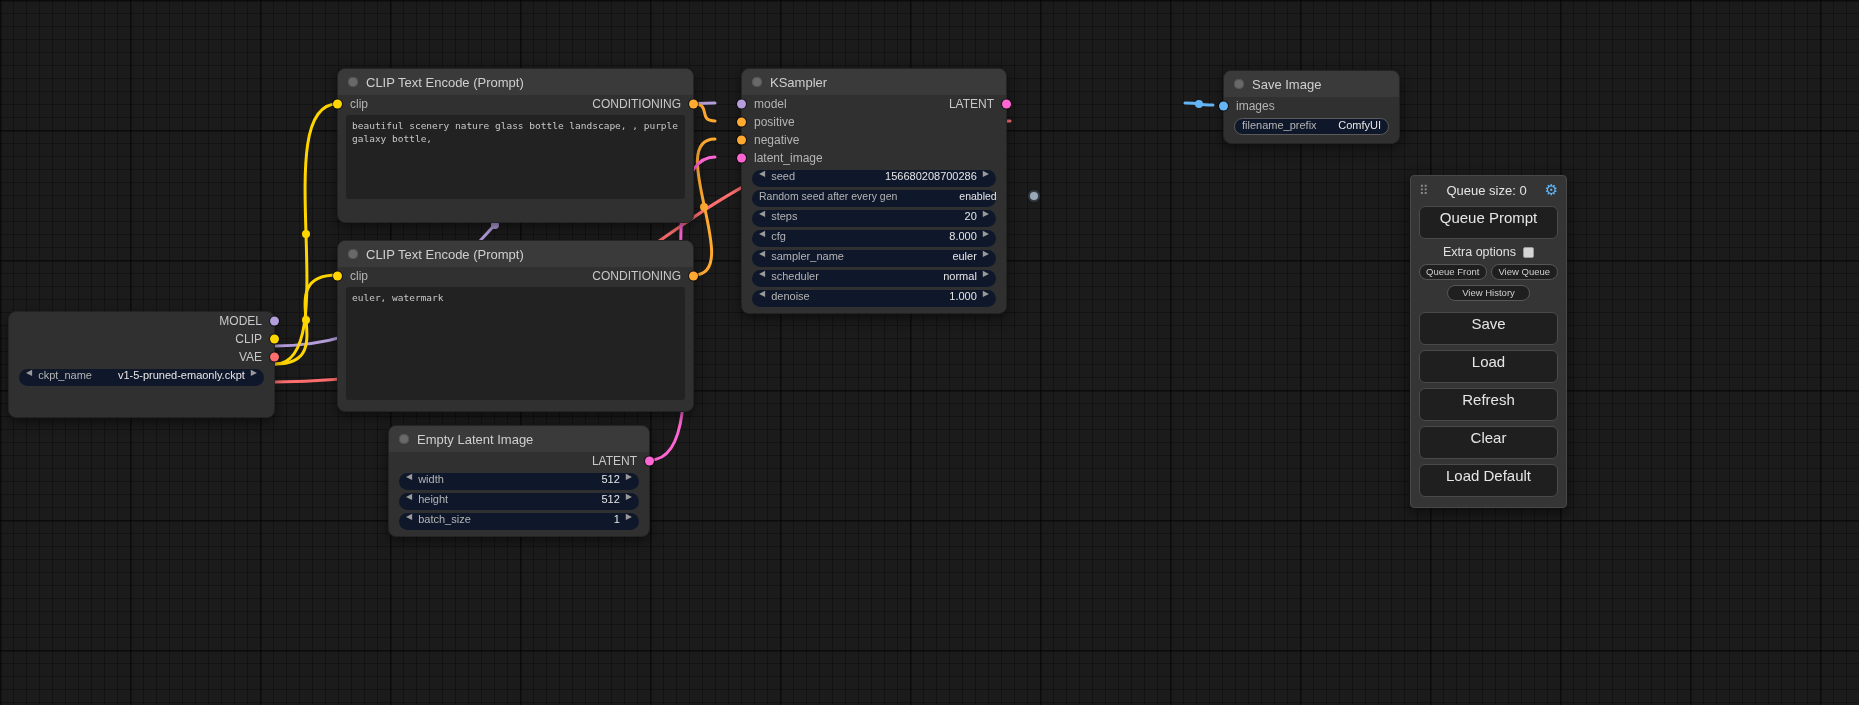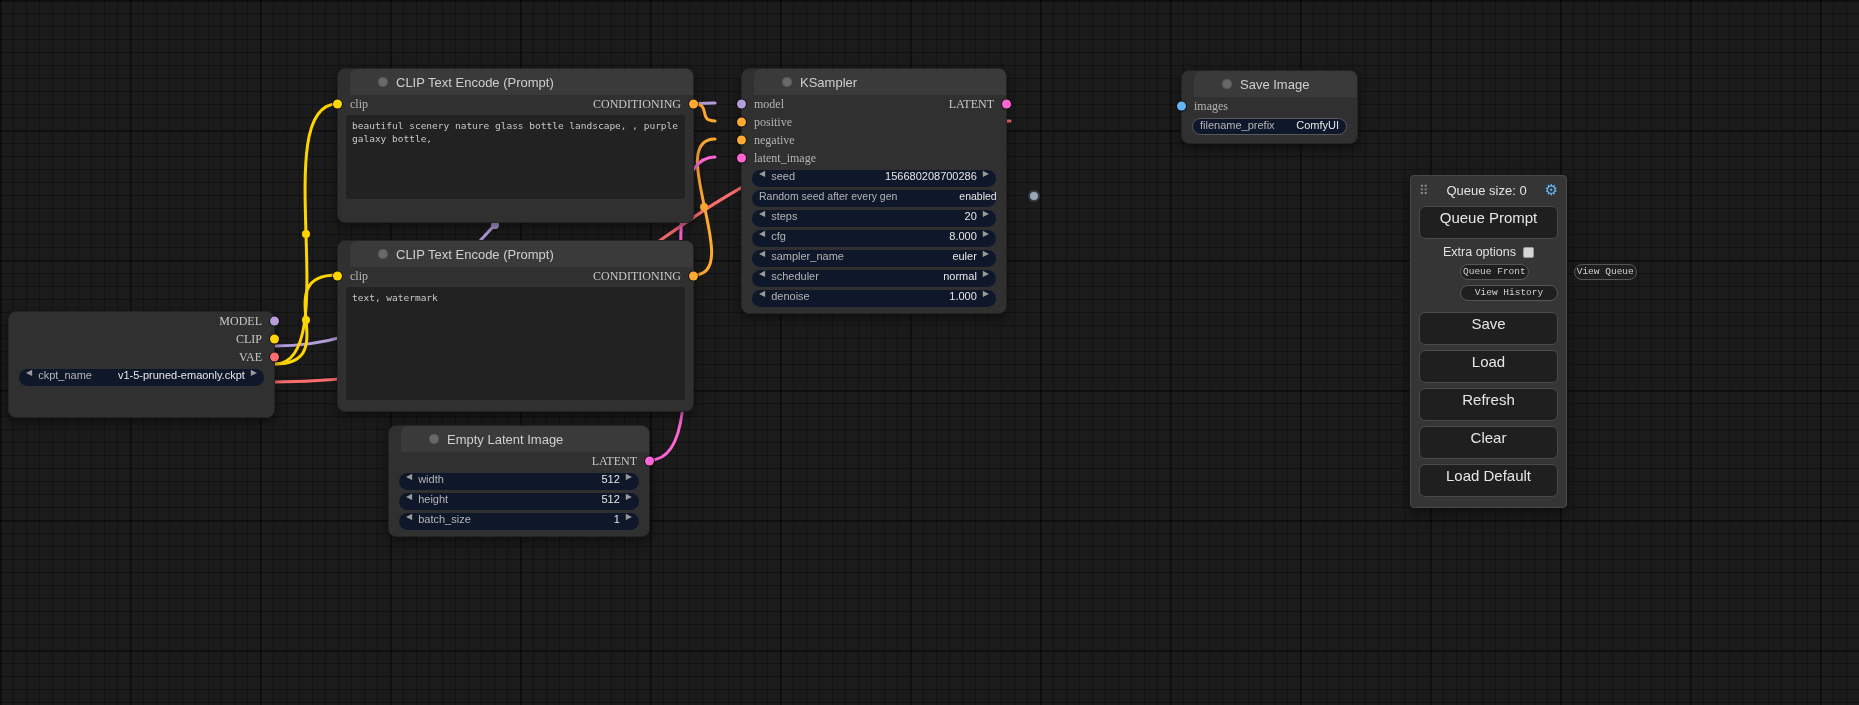--- a/index.html
+++ b/index.html
@@ -27,26 +27,26 @@
   .w-image  { stroke: #64B5F6; }
 
   .node {
     position: absolute; z-index: 2;
     background: #303030; border: 1px solid #242424; border-radius: 8px;
     box-shadow: 0 4px 12px rgba(0,0,0,0.5);
     color: #b0b0b0;
   }
   .node-title {
     height: 26px; background: #3a3a3a; border-radius: 7px 7px 0 0;
-    display: flex; align-items: center; gap: 8px; padding: 0 28px;
-    font-size: 13px; color: #cfcfcf; white-space: nowrap; margin-left: 12px;
+    display: flex; align-items: center; gap: 8px; padding: 0 10px;
+    font-size: 13px; color: #cfcfcf; white-space: nowrap;
   }
   .title-dot { width: 10px; height: 10px; border-radius: 50%; background: #696969; flex: 0 0 auto; box-shadow: inset 0 0 0 1px #555; }
 
-  .slot-row { position: relative; height: 18px; display: flex; align-items: center; padding: 0 12px; font-size: 12px; color: #b4b4b4; font-family: Liberation Serif, serif; }
+  .slot-row { position: relative; height: 18px; display: flex; align-items: center; padding: 0 12px; font-size: 12px; color: #b4b4b4; }
   .slot-row.dual { justify-content: space-between; }
   .slot-row.out-only { justify-content: flex-end; }
   .slot-row .out-label { color: #c8c8c8; }
   .slot-dot {
     position: absolute; top: 50%; transform: translateY(-50%);
     width: 9px; height: 9px; border-radius: 50%;
     box-shadow: 0 0 0 1px rgba(0,0,0,0.55); z-index: 3;
   }
   .slot-dot.in  { left: -5px; }
   .slot-dot.out { right: -5px; }
@@ -90,22 +90,22 @@
     display: block; width: 100%; margin-top: 5px;
     background: #1f1f1f; border: 1px solid #4a4a4a; border-radius: 6px;
     color: #e6e6e6; font-family: inherit; font-size: 15px;
     padding: 2px 0 12px; text-align: center; cursor: pointer;
   }
   .qp-extra { display: flex; align-items: center; justify-content: center; gap: 7px; margin-top: 6px; font-size: 12.5px; }
   .qp-checkbox { width: 11px; height: 11px; background: #d6d6d6; border-radius: 2px; border: 1px solid #9a9a9a; cursor: pointer; }
   .qp-pill-row { display: flex; gap: 4px; margin-top: 5px; }
   .qp-pill {
     flex: 1; background: #1f1f1f; border: 1px solid #565656; border-radius: 9px;
-    color: #cfcfcf; font-family: Liberation Mono, monospace; font-size: 9.5px;
-    padding: 1px 2px 2px; text-align: center; cursor: pointer; white-space: nowrap; margin-left: 41px;
+    color: #cfcfcf; font-family: Liberation Sans, sans-serif; font-size: 9.5px;
+    padding: 1px 2px 2px; text-align: center; cursor: pointer; white-space: nowrap;
   }
   .qp-pill-row.center { justify-content: center; }
   .qp-pill.history { flex: 0 0 auto; padding: 1px 14px 2px; }
   .qp-gap { height: 6px; }
 </style>
 </head>
 <body>
 
 <div id="canvas">
 
@@ -170,21 +170,21 @@
     <div class="node-title">
       <span class="title-dot"></span>
       <span>CLIP Text Encode (Prompt)</span>
     </div>
     <div class="slot-row dual">
       <span>clip</span>
       <span class="out-label">CONDITIONING</span>
       <span class="slot-dot in c-clip"></span>
       <span class="slot-dot out c-cond"></span>
     </div>
-    <div class="node-text" style="height:113px">text, watermark</div>
+    <div class="node-text" style="height:113px">euler, watermark</div>
   </div>
 
   <div class="node" style="left:388px;top:425px;width:262px;height:112px">
     <div class="node-title">
       <span class="title-dot"></span>
       <span>Empty Latent Image</span>
     </div>
     <div class="slot-row out-only">
       <span class="out-label">LATENT</span>
       <span class="slot-dot out c-latent"></span>
@@ -280,21 +280,21 @@
     <div class="widget">
       <span class="arrow">◀</span>
       <span class="wlabel">denoise</span>
       <span class="spacer"></span>
       <span class="wvalue">1.000</span>
       <span class="arrow">▶</span>
     </div>
   </div>
 
 
-  <div class="node" style="left:1181px;top:70px;width:177px;height:74px">
+  <div class="node" style="left:1223px;top:70px;width:177px;height:74px">
     <div class="node-title">
       <span class="title-dot"></span>
       <span>Save Image</span>
     </div>
     <div class="slot-row">
       <span>images</span>
       <span class="slot-dot in c-image"></span>
     </div>
     <div class="widget bordered">
       <span class="wlabel">filename_prefix</span>

